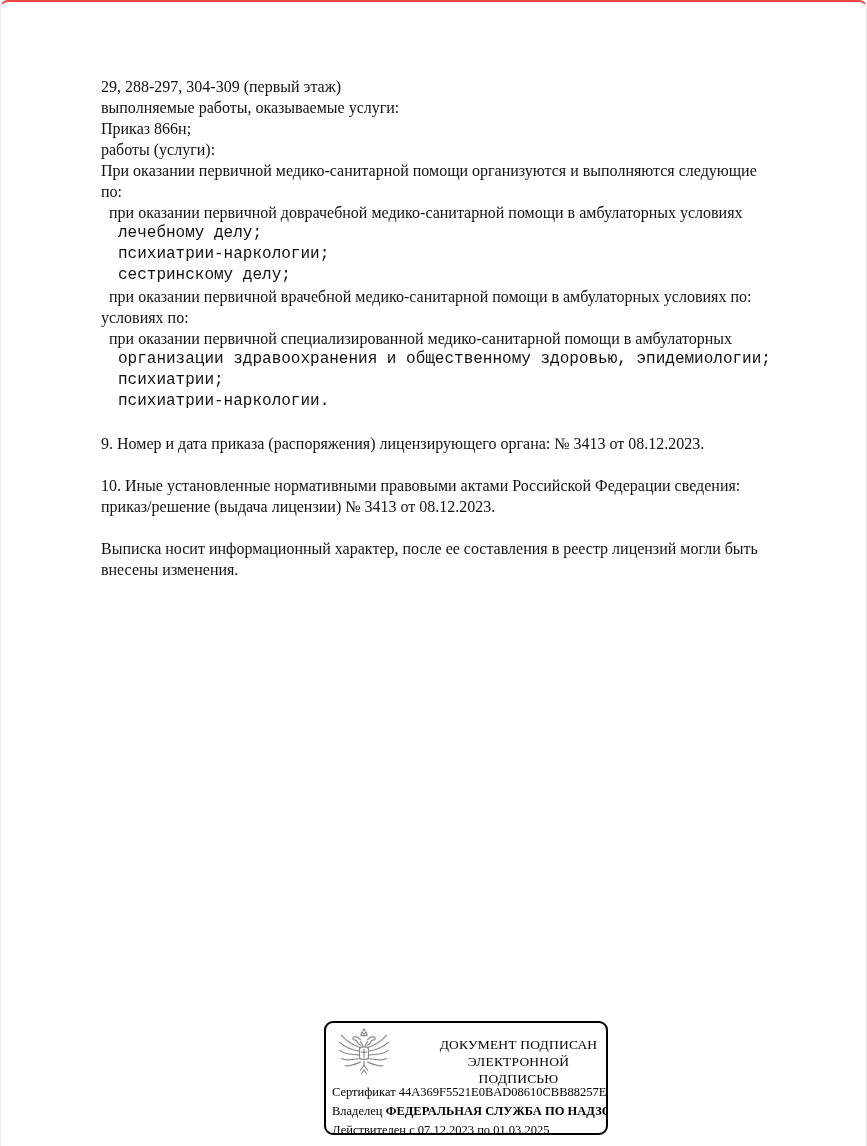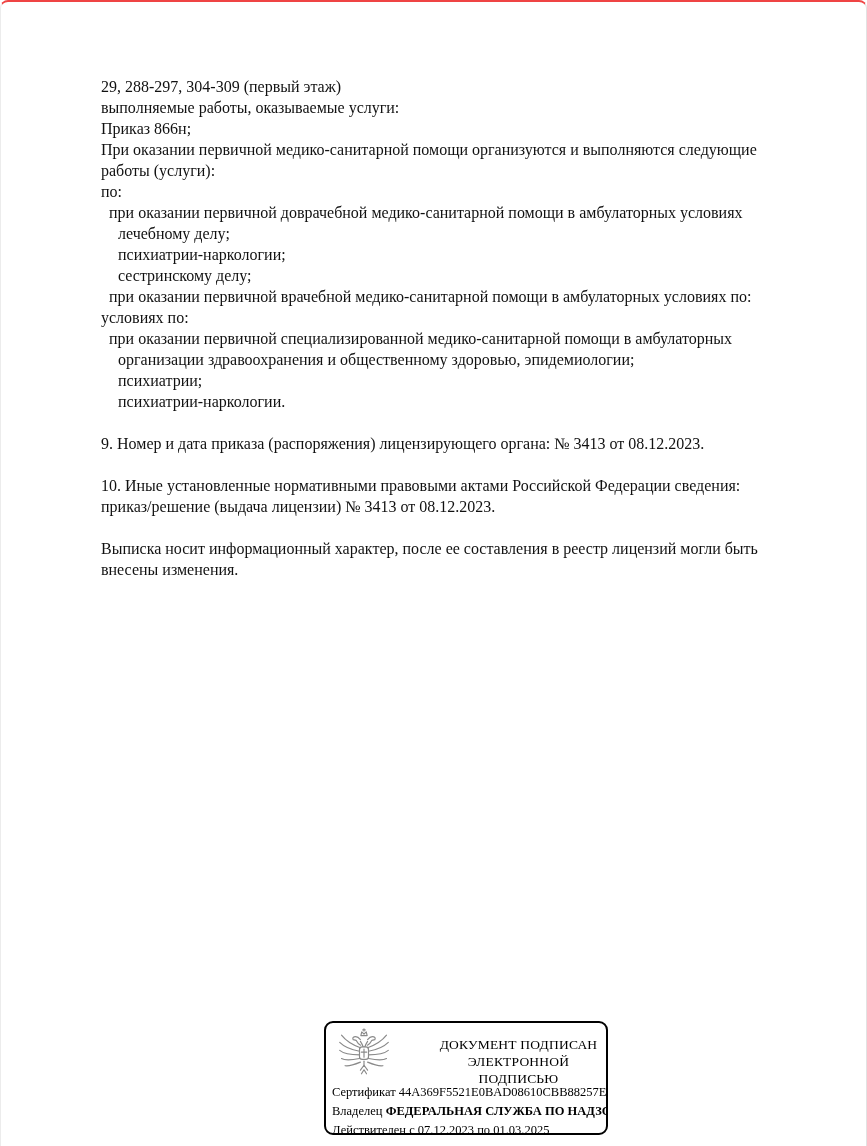--- a/index.html
+++ b/index.html
@@ -28,21 +28,21 @@
     width: 740px;
     font-size: 16px;
     line-height: 21px;
   }
   .line {
     min-height: 21px;
     white-space: nowrap;
   }
   .indent-0 { padding-left: 0; }
   .indent-1 { padding-left: 8px; }
-  .indent-2 { padding-left: 17px; }
+  .indent-2 { padding-left: 17px; font-family: Liberation Mono, monospace; }
 
   .stamp {
     position: absolute;
     left: 323px;
     top: 1019px;
     width: 284px;
     height: 114px;
     box-sizing: border-box;
     border: 2px solid #000000;
     border-radius: 9px;
@@ -85,22 +85,22 @@
 </style>
 </head>
 <body>
 
 <div class="page">
 
   <div class="doc-text">
       <div class="line indent-0">29, 288-297, 304-309 (первый этаж)</div>
       <div class="line indent-0">выполняемые работы, оказываемые услуги:</div>
       <div class="line indent-0">Приказ 866н;</div>
+      <div class="line indent-0">работы (услуги):</div>
       <div class="line indent-0">При оказании первичной медико-санитарной помощи организуются и выполняются следующие</div>
-      <div class="line indent-0">работы (услуги):</div>
       <div class="line indent-0">по:</div>
       <div class="line indent-1">при оказании первичной доврачебной медико-санитарной помощи в амбулаторных условиях</div>
       <div class="line indent-2">лечебному делу;</div>
       <div class="line indent-2">психиатрии-наркологии;</div>
       <div class="line indent-2">сестринскому делу;</div>
       <div class="line indent-1">при оказании первичной врачебной медико-санитарной помощи в амбулаторных условиях по:</div>
       <div class="line indent-0">условиях по:</div>
       <div class="line indent-1">при оказании первичной специализированной медико-санитарной помощи в амбулаторных</div>
       <div class="line indent-2">организации здравоохранения и общественному здоровью, эпидемиологии;</div>
       <div class="line indent-2">психиатрии;</div>

